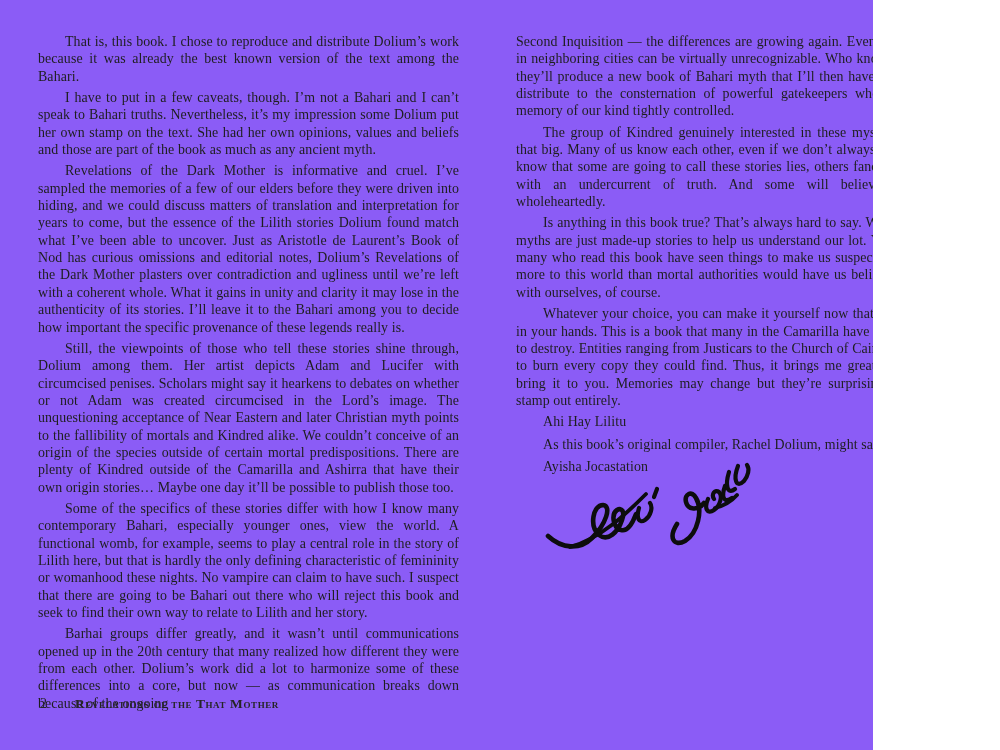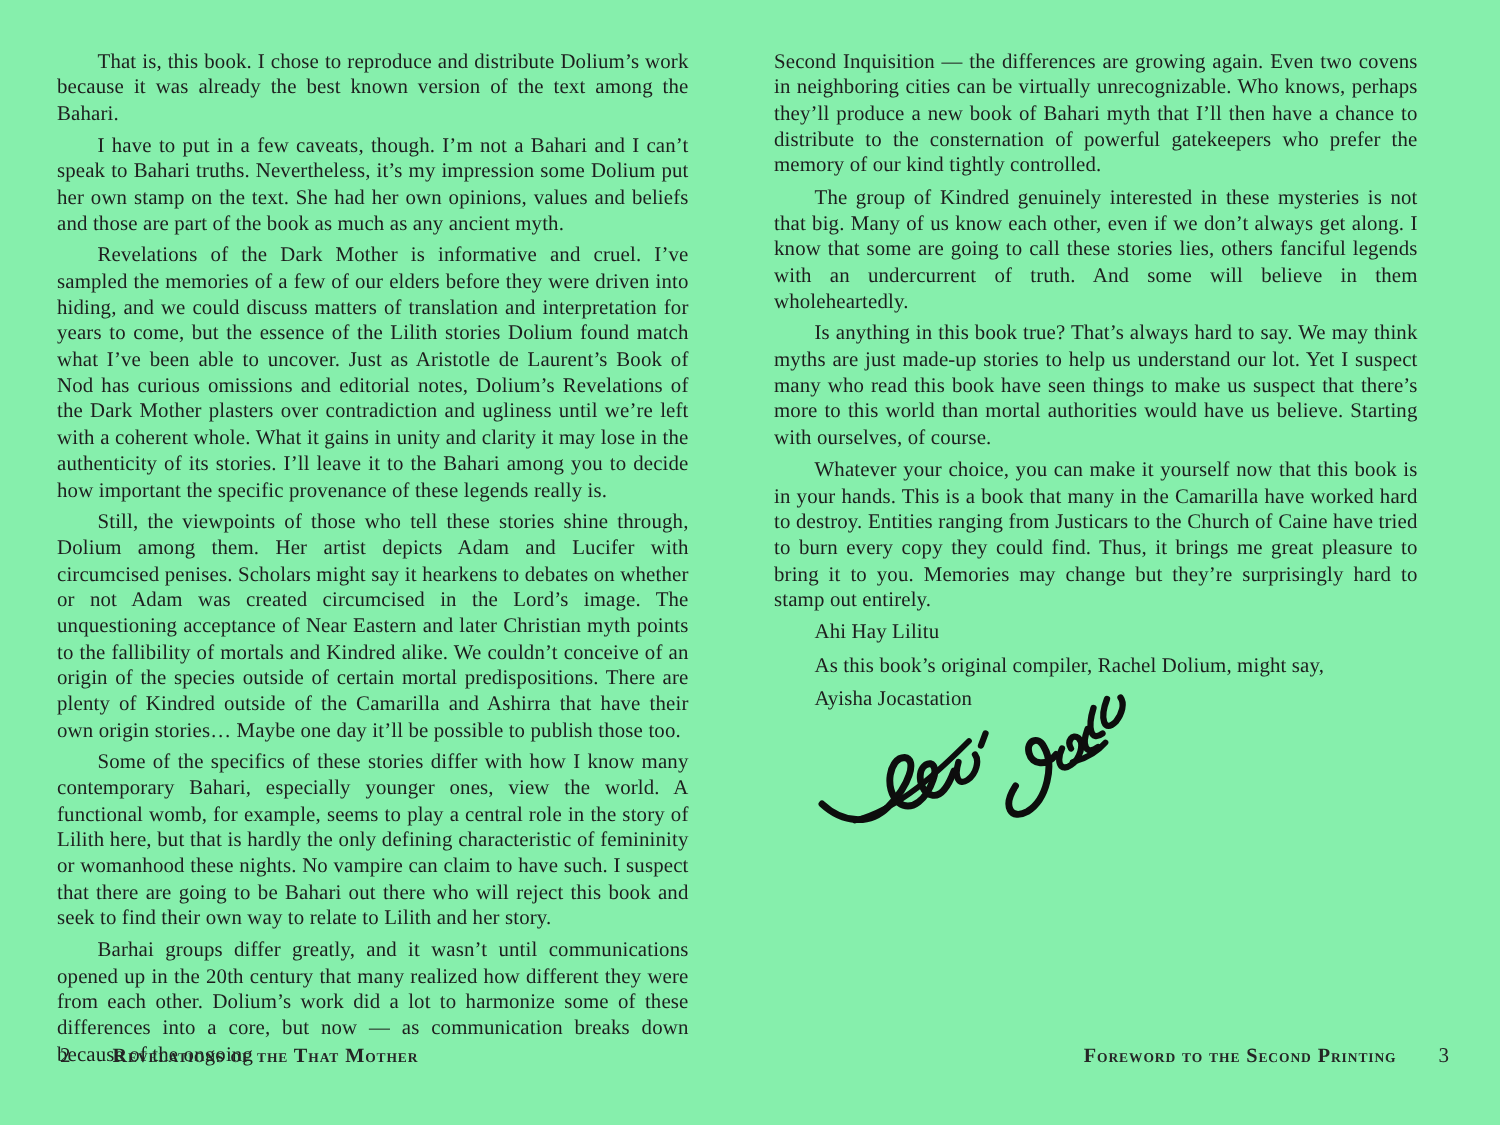--- a/index.html
+++ b/index.html
@@ -2,23 +2,23 @@
 <html><head>
 <meta charset="utf-8">
 <style>
   html, body {
     margin: 0;
     padding: 0;
     background: #ffffff;
   }
   .spread {
     position: relative;
-    width: 1000px;
+    width: 873px;
     height: 750px;
-    background: #86efac;
+    background: #8b5cf6;
     font-family: "Liberation Serif", serif;
     color: #1e1e1e;
     overflow: hidden;
   }
   .column {
     position: absolute;
     top: 33px;
     font-size: 13.9px;
     line-height: 17.35px;
     text-align: justify;
@@ -102,18 +102,14 @@
       <path stroke-width="4.2" d="M187,22 C183,35 185,45 193,39"></path>
       <path stroke-width="4.2" d="M196,16 C191,29 194,39 202,31 C206,26 208,19 205,15"></path>
       <path stroke-width="3.8" d="M195,45 C188,53 181,56 173,58"></path>
     </svg>
   </div>
 
   <div class="footer footer-left">
     <span class="pagenum">2</span>
     <span class="running-head">Revelations of the That Mother</span>
   </div>
-  <div class="footer footer-right">
-    <span class="running-head">Foreword to the Second Printing</span>
-    <span class="pagenum">3</span>
-  </div>
 
 </div>
 
 </body></html>

